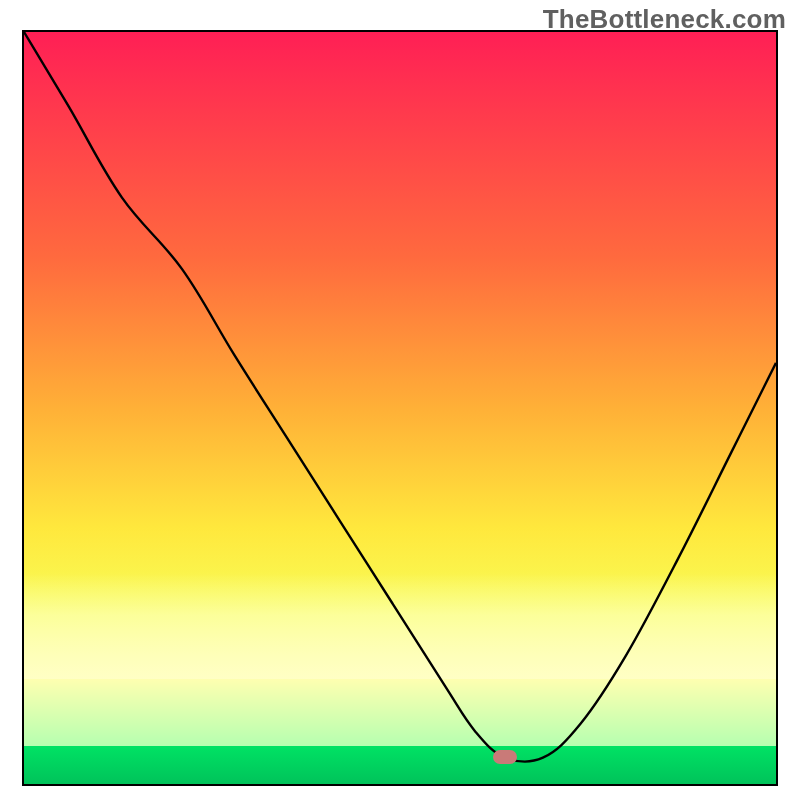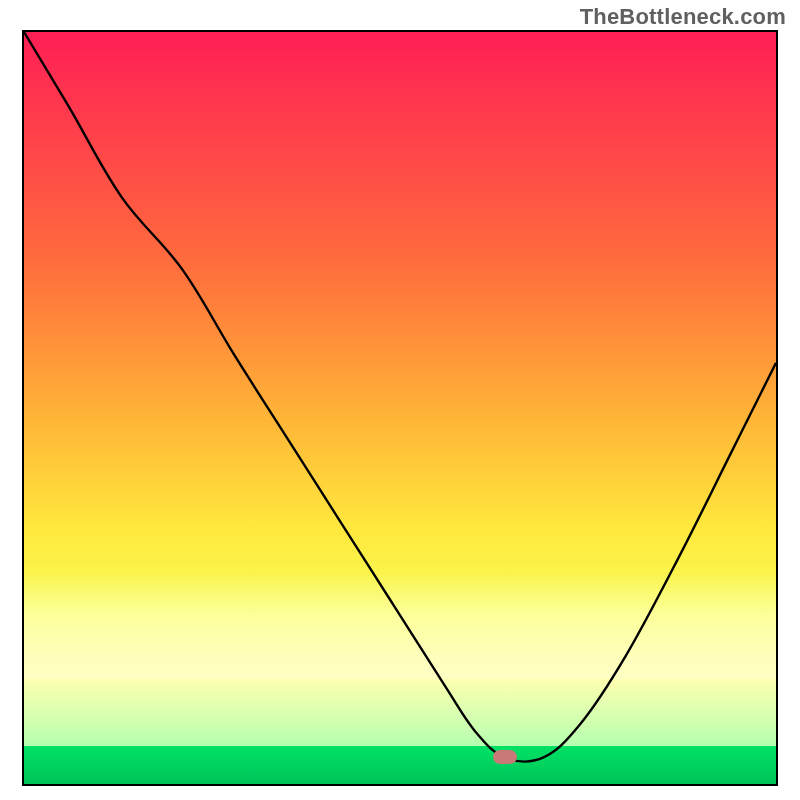--- a/index.html
+++ b/index.html
@@ -13,21 +13,21 @@
   .container {
     position: relative;
     width: 800px;
     height: 800px;
     box-sizing: border-box;
   }
   .watermark {
     position: absolute;
     top: 4px;
     right: 14px;
-    font-size: 22px;
+    font-size: 26px;
     font-weight: bold;
     color: #606060;
     letter-spacing: 0.2px;
   }
   .plot-frame {
     position: absolute;
     left: 22px;
     top: 30px;
     width: 756px;
     height: 756px;

